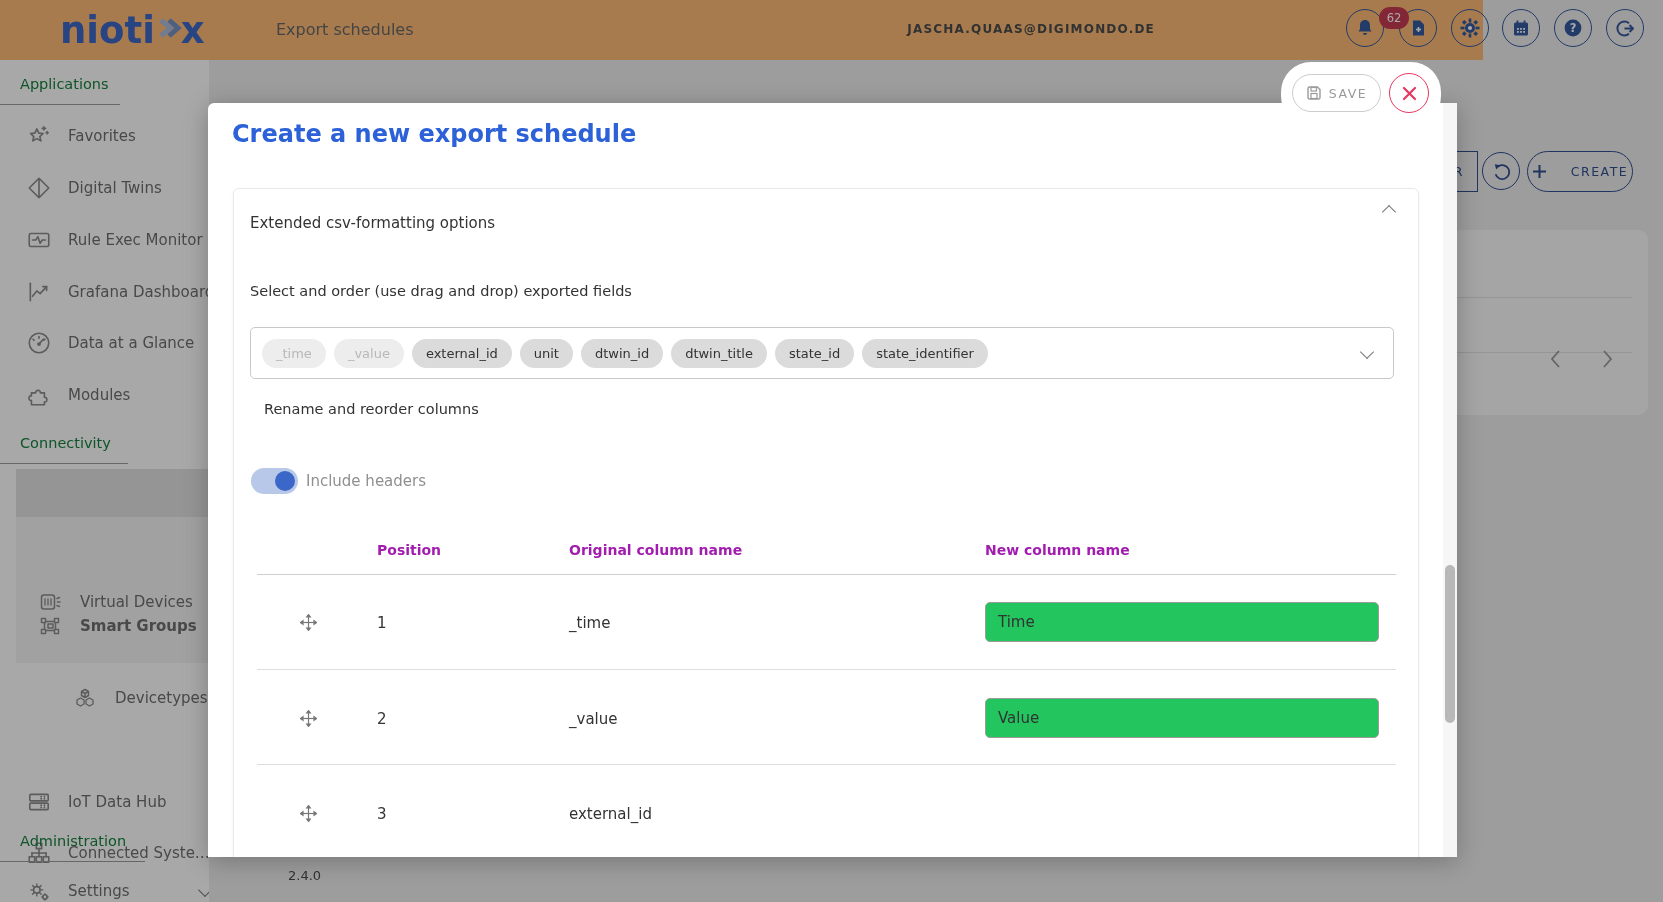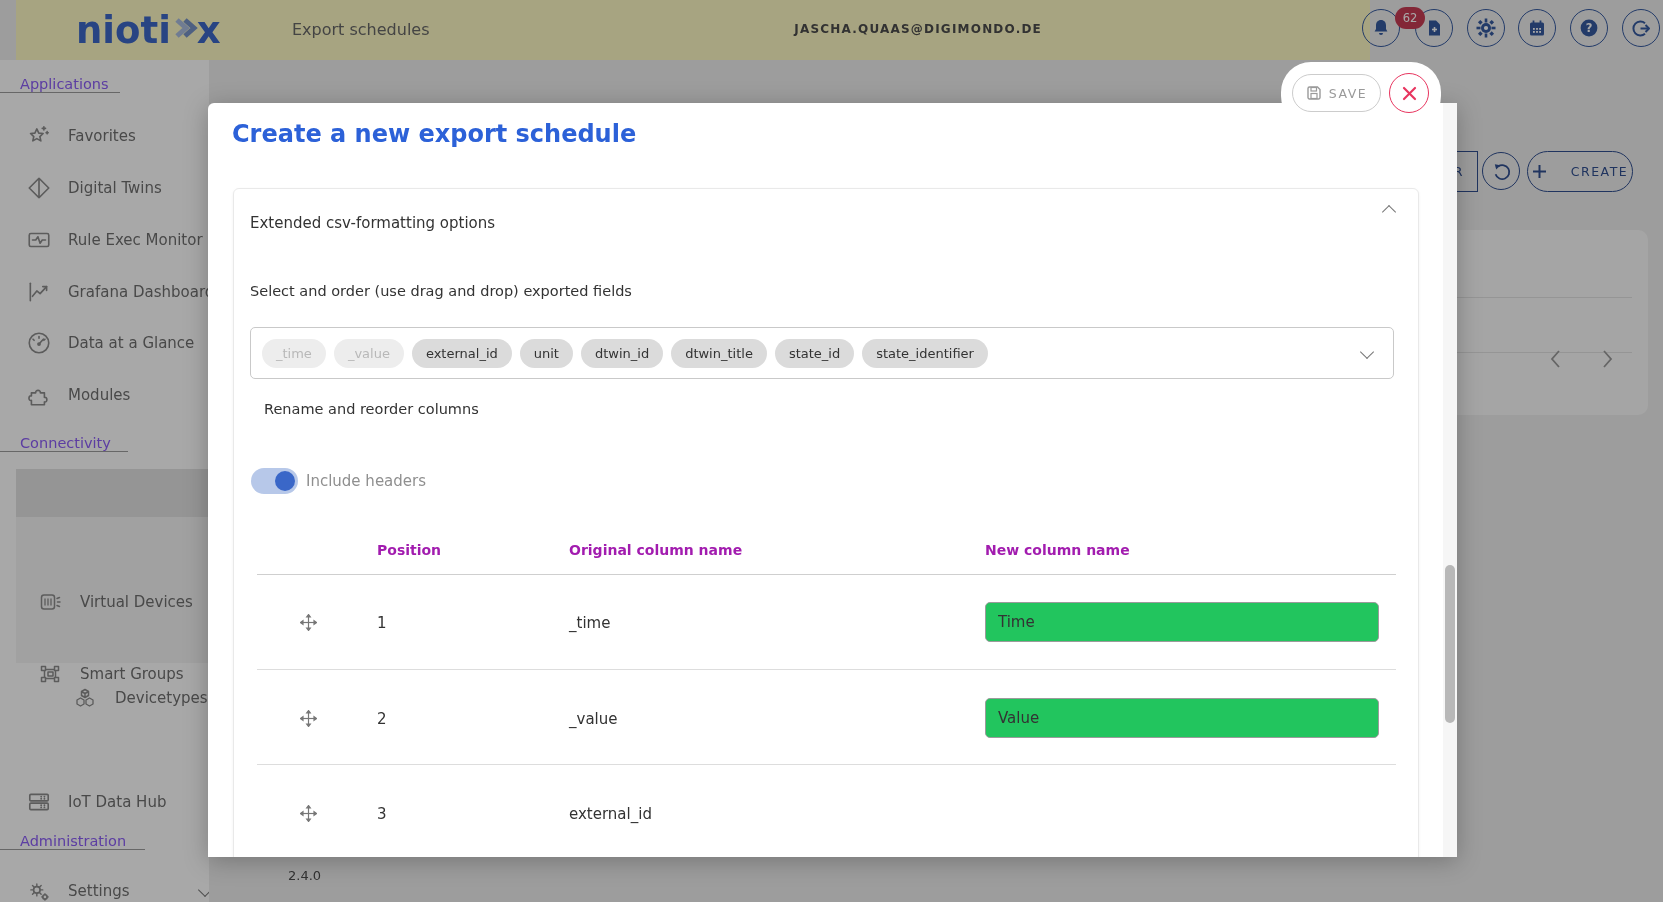--- a/index.html
+++ b/index.html
@@ -1,29 +1,29 @@
 <!DOCTYPE html>
 <html><head>
 <meta charset="utf-8">
 <style>
   html,body{margin:0;padding:0;}
   body{font-family:"DejaVu Sans","Liberation Sans",sans-serif;background:#777;}
   .app{position:relative;width:1663px;height:902px;overflow:hidden;background:#efefef;}
 
   
-  .topbar{position:absolute;left:16px;top:0;width:1354px;height:60px;background:#fef9c3;}
+  .topbar{position:absolute;left:0;top:0;width:1483px;height:60px;background:#fdba74;}
   .logo{position:absolute;left:60px;top:6px;height:48px;display:flex;align-items:center;font-size:37px;font-weight:bold;color:#3b66c7;letter-spacing:0px;}
   .logo .chev{margin:0 -2px 0 2px;}
   .page-title{position:absolute;left:276px;top:20px;font-size:16px;color:#666;}
   .email{position:absolute;right:328px;top:22px;font-size:12px;font-weight:600;letter-spacing:1.2px;color:#4a4a4a;}
   .cbtn{position:absolute;top:9px;width:38px;height:38px;border:1.6px solid #33589f;border-radius:50%;box-sizing:border-box;display:flex;align-items:center;justify-content:center;}
   .badge{position:absolute;left:1379px;top:7px;width:30px;height:22px;background:#c73a52;border-radius:11px;color:#fff;font-size:11.5px;display:flex;align-items:center;justify-content:center;z-index:2;}
 
   .sidebar{position:absolute;left:0;top:60px;width:209px;height:842px;background:#fff;}
-  .sec-label{position:absolute;left:0;font-size:14.5px;color:#8b5cf6;padding-left:20px;box-sizing:border-box;border-bottom:1.5px solid #9b9b9b;padding-bottom:0;}
+  .sec-label{position:absolute;left:0;font-size:14.5px;color:#15803d;padding-left:20px;box-sizing:border-box;border-bottom:1.5px solid #9b9b9b;padding-bottom:12px;}
   .nav-item{position:absolute;left:0;width:209px;height:36px;display:flex;align-items:center;color:#6e6e6e;font-size:15px;}
   .nav-item .ic{position:absolute;left:25px;width:27px;height:27px;display:flex;align-items:center;justify-content:center;}
   .nav-item .lbl{position:absolute;left:68px;white-space:nowrap;}
   .sub-panel{position:absolute;left:16px;top:409px;width:193px;height:194px;background:#f4f4f4;}
   .hl-row{position:absolute;left:16px;top:409px;width:193px;height:48px;background:#e2e2e2;}
   .nav-item.sub .ic{left:36px;}
   .nav-item.sub .lbl{left:80px;}
   .nico{stroke:#8a8a8a;fill:none;stroke-width:1.5;stroke-linecap:round;stroke-linejoin:round;}
   .chevron{display:inline-block;width:9px;height:9px;border-right:1.8px solid #777;border-bottom:1.8px solid #777;}
   .chev-down{transform:rotate(45deg);}
@@ -213,21 +213,21 @@
     <div class="nav-item sub" style="top:524px;">
       <span class="ic">
           <svg class="nico" width="24" height="24" viewBox="0 0 24 24">
             <rect x="3.5" y="5" width="13" height="14" rx="2.5"></rect>
             <path d="M7 9 v6 M10 9 v6 M13 9 v6" stroke-width="1.3"></path>
             <path d="M19 8.5 l2.5 -1 M19.5 12 h2.5 M19 15.5 l2.5 1"></path>
           </svg>
         </span>
       <span class="lbl">Virtual Devices</span>
     </div>
-    <div class="nav-item sub" style="top:596px;">
+    <div class="nav-item sub" style="top:548px;font-weight:bold;">
       <span class="ic">
           <svg class="nico" width="24" height="24" viewBox="0 0 24 24">
             <rect x="6.5" y="7.5" width="11" height="9"></rect>
             <rect x="10" y="10" width="5" height="4"></rect>
             <rect x="3.5" y="4.5" width="4" height="4" fill="#fff"></rect>
             <rect x="16.5" y="4.5" width="4" height="4" fill="#fff"></rect>
             <rect x="3.5" y="15.5" width="4" height="4" fill="#fff"></rect>
             <rect x="16.5" y="15.5" width="4" height="4" fill="#fff"></rect>
           </svg>
         </span>
@@ -245,20 +245,36 @@
 
     <div class="nav-item" style="top:724px;">
       <span class="ic">
           <svg class="nico" width="26" height="26" viewBox="0 0 24 24">
             <rect x="3.5" y="5" width="17" height="6" rx="1"></rect>
             <rect x="3.5" y="13" width="17" height="6" rx="1"></rect>
             <path d="M14 7 h.01 M17 7 h.01 M14 9 h.01 M17 9 h.01 M14 15 h.01 M17 15 h.01 M14 17 h.01 M17 17 h.01" stroke-width="1.7"></path>
           </svg>
         </span>
       <span class="lbl">IoT Data Hub</span>
+    </div>
+    <div class="nav-item" style="top:775px;">
+      <span class="ic">
+          <svg class="nico" width="26" height="26" viewBox="0 0 24 24">
+            <rect x="9.5" y="3" width="5" height="5"></rect>
+            <line x1="12" y1="8" x2="12" y2="12"></line>
+            <line x1="5.5" y1="12" x2="18.5" y2="12"></line>
+            <line x1="5.5" y1="12" x2="5.5" y2="15.5"></line>
+            <line x1="12" y1="12" x2="12" y2="15.5"></line>
+            <line x1="18.5" y1="12" x2="18.5" y2="15.5"></line>
+            <rect x="3" y="15.5" width="5" height="5"></rect>
+            <rect x="9.5" y="15.5" width="5" height="5"></rect>
+            <rect x="16" y="15.5" width="5" height="5"></rect>
+          </svg>
+        </span>
+      <span class="lbl">Connected Syste…</span>
     </div>
 
     <div class="sec-label" style="top:773px;margin-top:0;top:773px;width:145px;top:773px;">Administration</div>
 
     <div class="nav-item" style="top:813px;">
       <span class="ic">
           <svg class="nico" width="26" height="26" viewBox="0 0 24 24">
             <circle cx="10" cy="11" r="3"></circle>
             <path d="M10 5.5 v2 M10 14.5 v2 M4.5 11 h2 M13.5 11 h2 M6 7 l1.4 1.4 M12.6 13.6 L14 15 M14 7 l-1.4 1.4 M7.4 13.6 L6 15" stroke-width="1.3"></path>
             <circle cx="17.5" cy="17.5" r="2"></circle>

